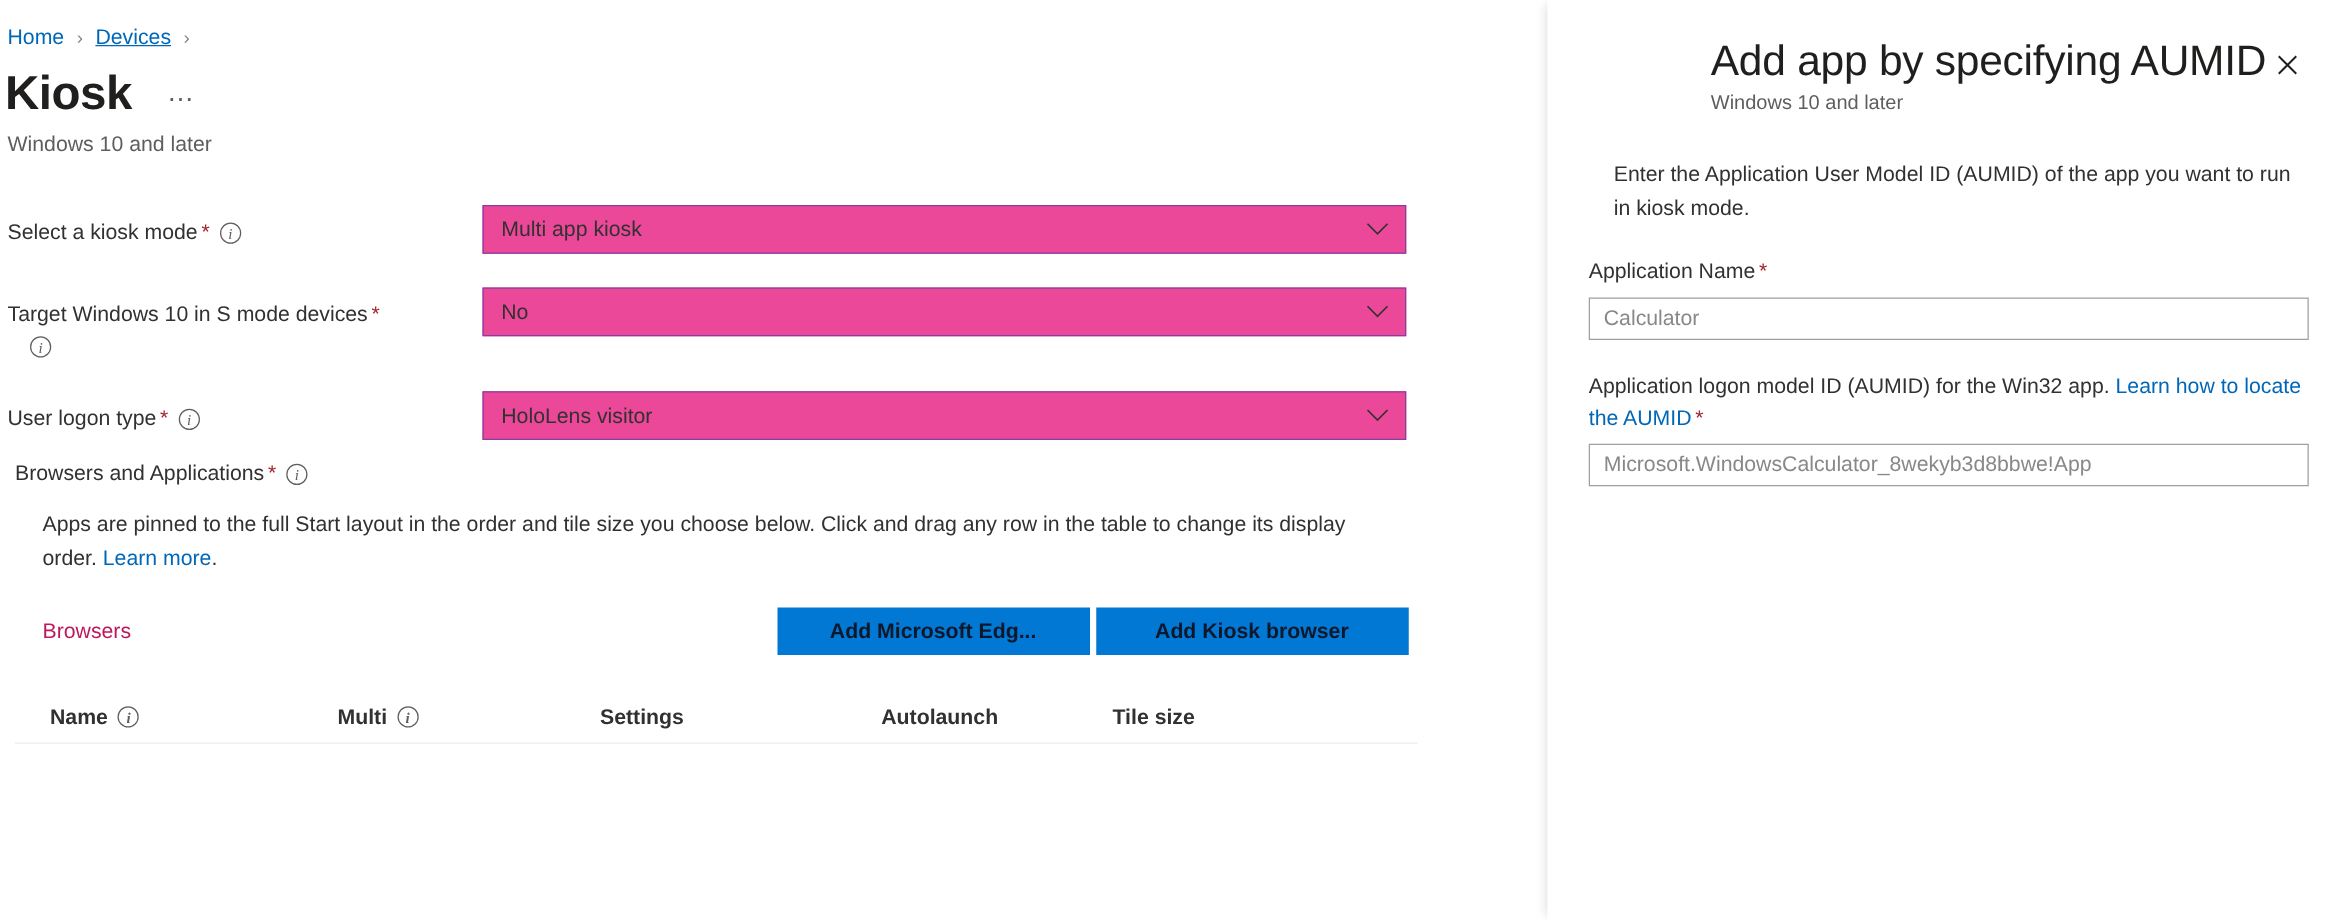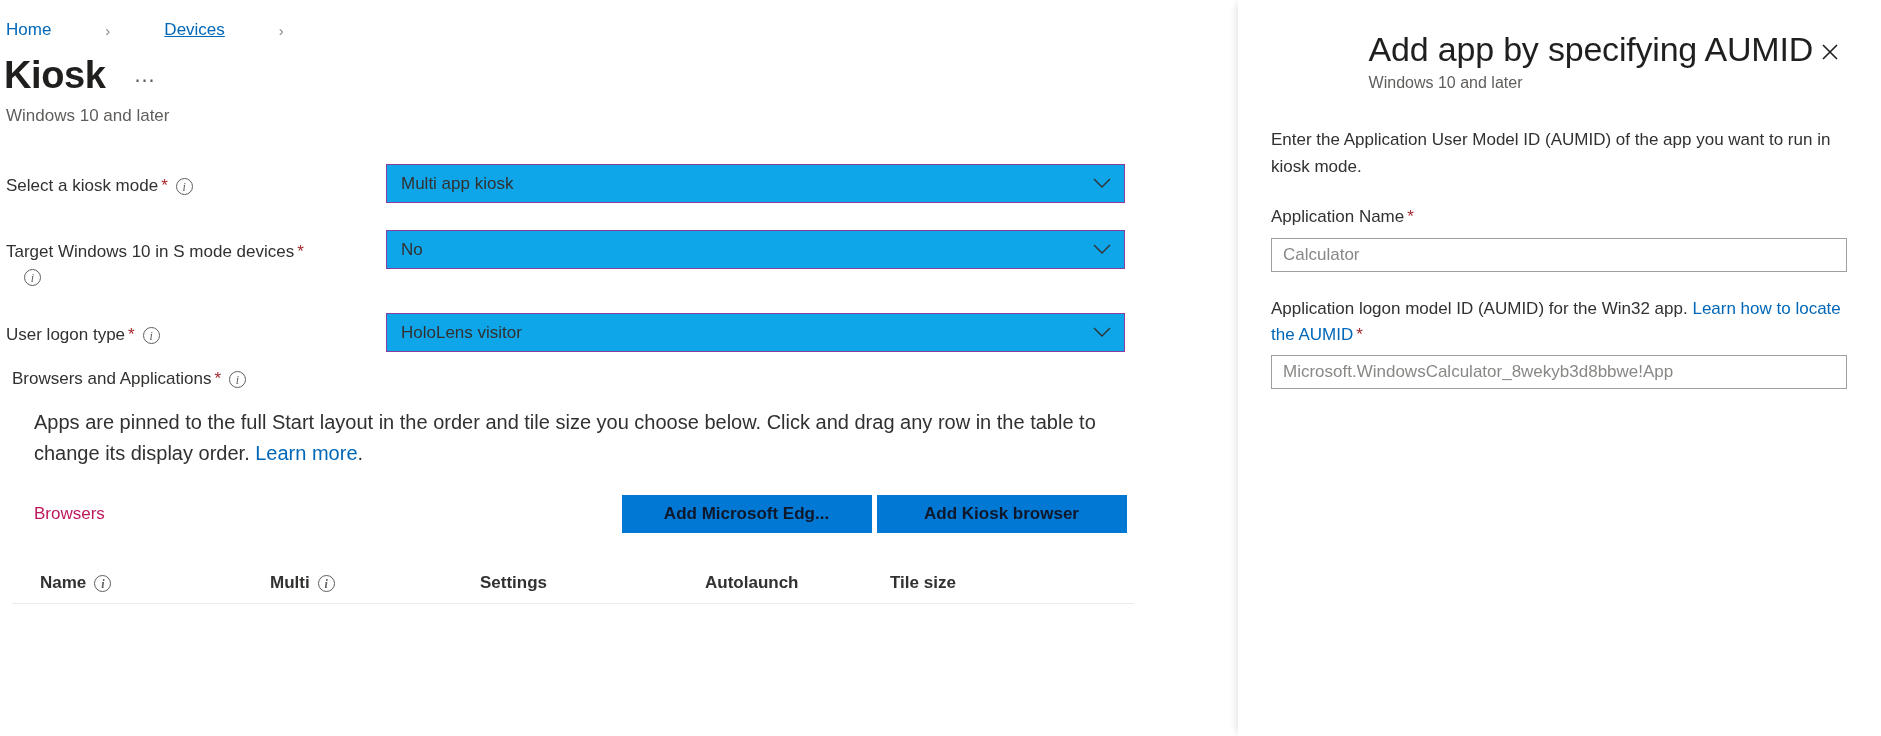--- a/index.html
+++ b/index.html
@@ -30,21 +30,20 @@
     padding: 0;
     background: #ffffff;
   }
 
   .breadcrumb {
     display: flex;
     align-items: center;
     padding: 18px 0 0 6px;
     font-size: 17px;
     height: 24px;
-    gap: 44px;
   }
   .bc-link {
     color: #0067b8;
     text-decoration: none;
     cursor: pointer;
   }
   .bc-link.underlined { text-decoration: underline; }
   .bc-sep {
     color: #8a8886;
     margin: 0 10px;
@@ -117,21 +116,21 @@
     font-family: "Liberation Serif", serif;
     vertical-align: middle;
     margin-left: 8px;
     box-sizing: border-box;
   }
 
   .dropdown {
     width: 739px;
     height: 39px;
     border: 1px solid #8a3d9e;
-    background: #0ea5e9;
+    background: #ec4899;
     display: flex;
     align-items: center;
     justify-content: space-between;
     padding: 0 13px 0 14px;
     box-sizing: border-box;
     font-size: 17px;
     color: #323130;
     cursor: pointer;
   }
   .chev {
@@ -140,21 +139,21 @@
     flex: none;
   }
 
   .section-label {
     font-size: 17px;
     color: #323130;
     padding-left: 6px;
     margin-top: 10px;
   }
   .help-text {
-    font-size: 20px;
+    font-size: 17px;
     color: #323130;
     line-height: 1.55;
     width: 1090px;
     margin-top: 18px;
     padding-left: 28px;
   }
   .inline-link {
     color: #0067b8;
     text-decoration: none;
     cursor: pointer;
@@ -255,20 +254,21 @@
     justify-content: center;
     cursor: pointer;
     margin-top: 6px;
     flex: none;
   }
   .panel-desc {
     font-size: 17px;
     color: #323130;
     line-height: 1.6;
     margin-top: 34px;
+    margin-left: 20px;
   }
   .field-label {
     font-size: 17px;
     color: #323130;
     margin-top: 24px;
     line-height: 1.55;
   }
   .text-input {
     display: block;
     margin-top: 7px;

